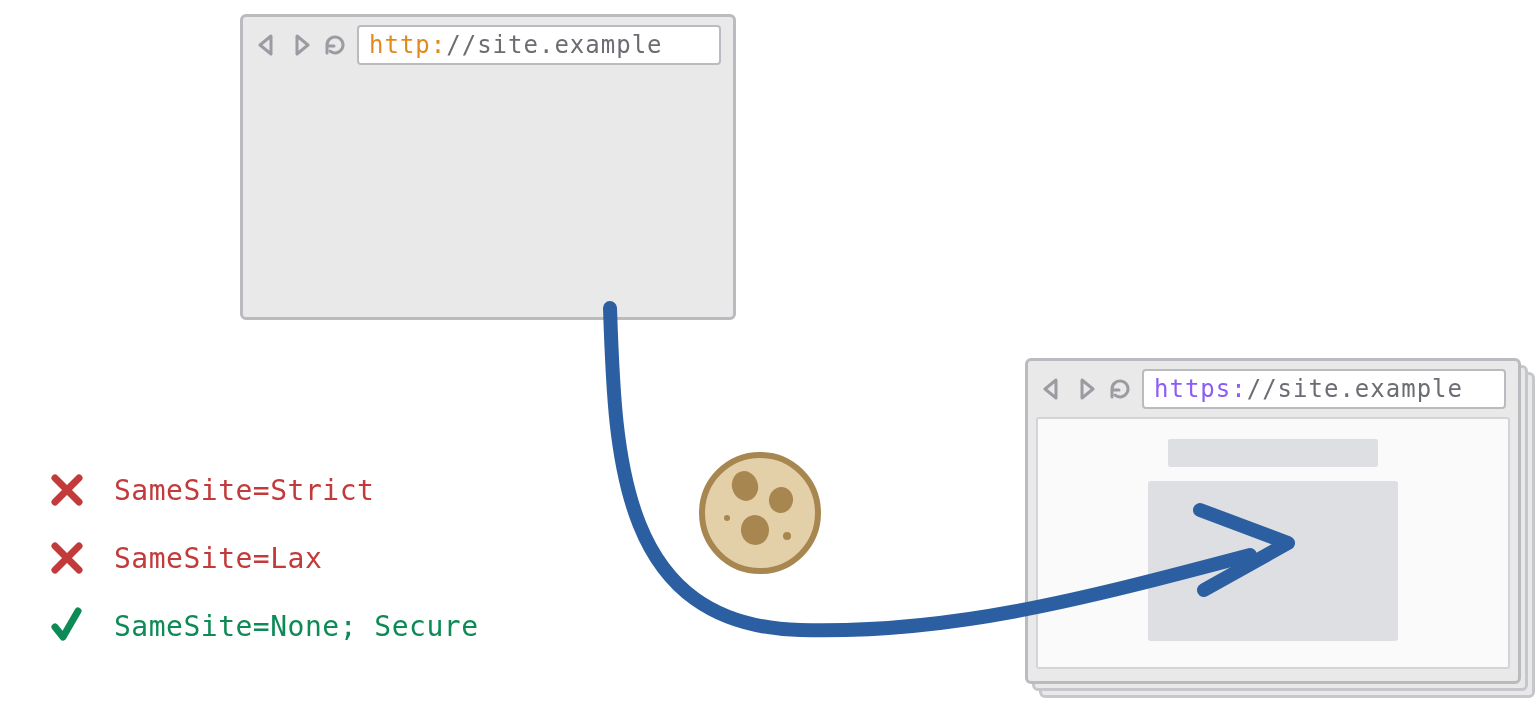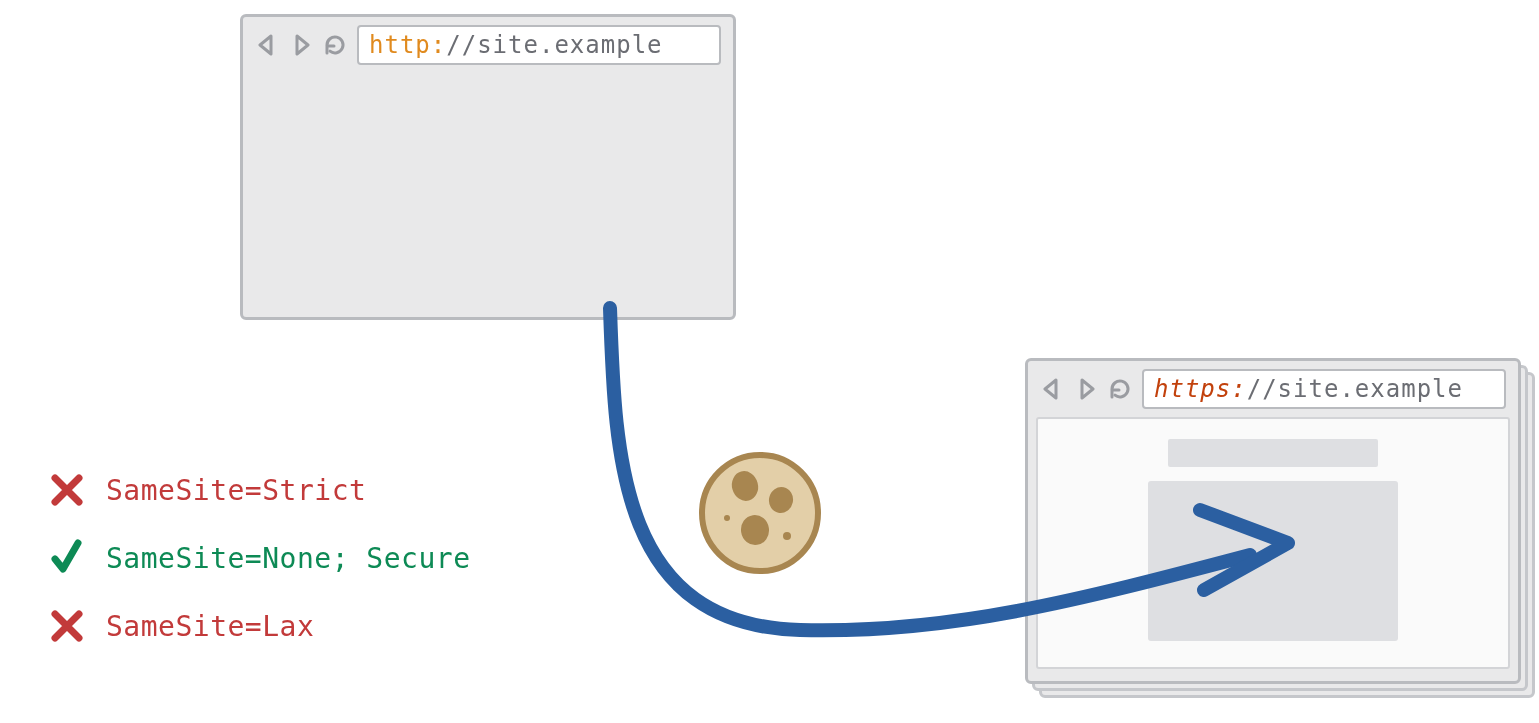--- a/index.html
+++ b/index.html
@@ -5,21 +5,21 @@
   html,body{margin:0;padding:0;width:1539px;height:723px;background:transparent;font-family:ui-monospace,Menlo,Consolas,monospace;}
   .stage{position:relative;width:1539px;height:723px;}
   
   
   .browser{position:absolute;background:#e9e9ea;border:3px solid #b9bbbf;border-radius:6px;}
   .browser .chrome{display:flex;align-items:center;gap:10px;padding:8px 12px;}
   .nav-btn{width:24px;height:24px;display:flex;align-items:center;justify-content:center;}
   .nav-btn svg{display:block;}
   .url-bar{flex:1;background:#fff;border:2px solid #b9bbbf;border-radius:4px;padding:4px 10px;font-size:24px;letter-spacing:1px;white-space:nowrap;overflow:hidden;}
   .url-scheme{color:#e08a1e;}
-  .url-scheme.secure{color:#c2410c;font-style:italic;}
+  .url-scheme.secure{color:#8b5cf6;}
   .url-rest{color:#6b6d73;}
   .content{background:#fafafa;margin:0 8px 8px 8px;border:2px solid #d3d4d7;border-radius:3px;position:relative;}
   
   
   #b1{left:240px;top:14px;width:490px;height:300px;}
   #b1 .content{height:230px;}
   .skel-line{position:absolute;background:#dedfe2;border-radius:2px;height:24px;}
   .skel-img{position:absolute;background:#dedfe2;border-radius:3px;}
   .submit-btn{position:absolute;right:20px;bottom:16px;background:#cfe4f7;border:4px solid #2b5fa1;border-radius:10px;padding:4px 24px;font-family:'Comic Sans MS',cursive;font-size:30px;color:#2b5fa1;font-weight:600;}
   
@@ -30,21 +30,21 @@
   #b2 .content{height:248px;}
   
   
   .arrow-svg{position:absolute;left:0;top:0;pointer-events:none;}
   
   
   .cookie{position:absolute;left:695px;top:448px;width:130px;height:130px;}
   
   
   .legend{position:absolute;left:50px;top:456px;font-size:28px;}
-  .legend-row{display:flex;align-items:center;gap:22px;height:68px;}
+  .legend-row{display:flex;align-items:center;gap:30px;height:68px;}
   .legend-icon{width:34px;height:34px;display:flex;align-items:center;justify-content:center;}
   .legend-text{letter-spacing:0.5px;}
   .txt-red{color:#c23a3a;}
   .txt-green{color:#0d8a55;}
 </style>
 </head>
 <body>
 
 <div class="stage">
 
@@ -124,29 +124,29 @@
     <div class="legend-row">
       <span class="legend-icon">
         <svg width="34" height="34" viewBox="0 0 34 34">
             <path d="M5 5 L29 29 M29 5 L5 29" stroke="#c23a3a" stroke-width="7" stroke-linecap="round"></path>
           </svg>
       </span>
       <span class="legend-text txt-red">SameSite=Strict</span>
     </div>
     <div class="legend-row">
       <span class="legend-icon">
+        <svg width="34" height="34" viewBox="0 0 34 34">
+            <path d="M5 5 L29 29 M29 5 L5 29" stroke="#c23a3a" stroke-width="7" stroke-linecap="round"></path>
+          </svg>
+      </span>
+      <span class="legend-text txt-red">SameSite=Lax</span>
+    </div>
+    <div class="legend-row">
+      <span class="legend-icon">
         <svg width="34" height="38" viewBox="0 0 34 38">
             <path d="M5 20 L13 30 L28 4" stroke="#0d8a55" stroke-width="7" fill="none" stroke-linecap="round" stroke-linejoin="round"></path>
           </svg>
       </span>
       <span class="legend-text txt-green">SameSite=None; Secure</span>
     </div>
-    <div class="legend-row">
-      <span class="legend-icon">
-        <svg width="34" height="34" viewBox="0 0 34 34">
-            <path d="M5 5 L29 29 M29 5 L5 29" stroke="#c23a3a" stroke-width="7" stroke-linecap="round"></path>
-          </svg>
-      </span>
-      <span class="legend-text txt-red">SameSite=Lax</span>
-    </div>
   </div>
 
 </div>
 
 </body></html>

